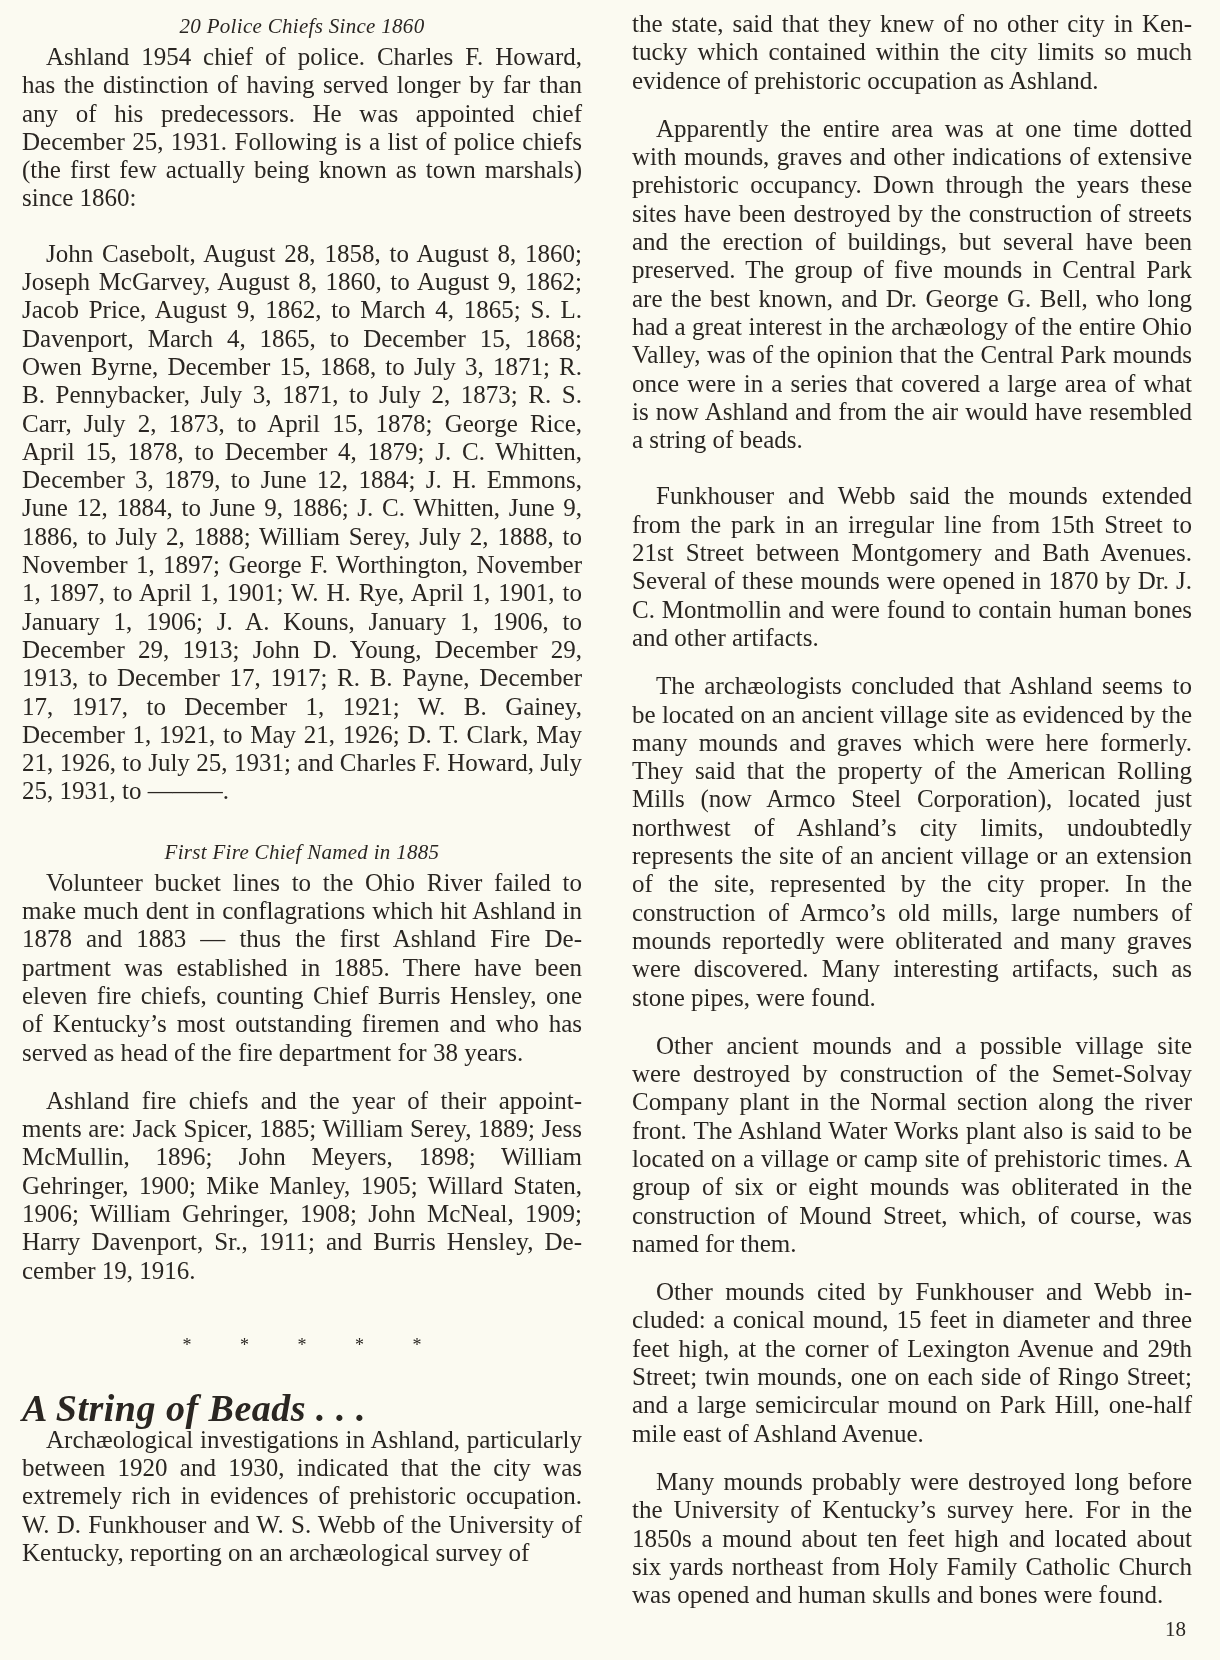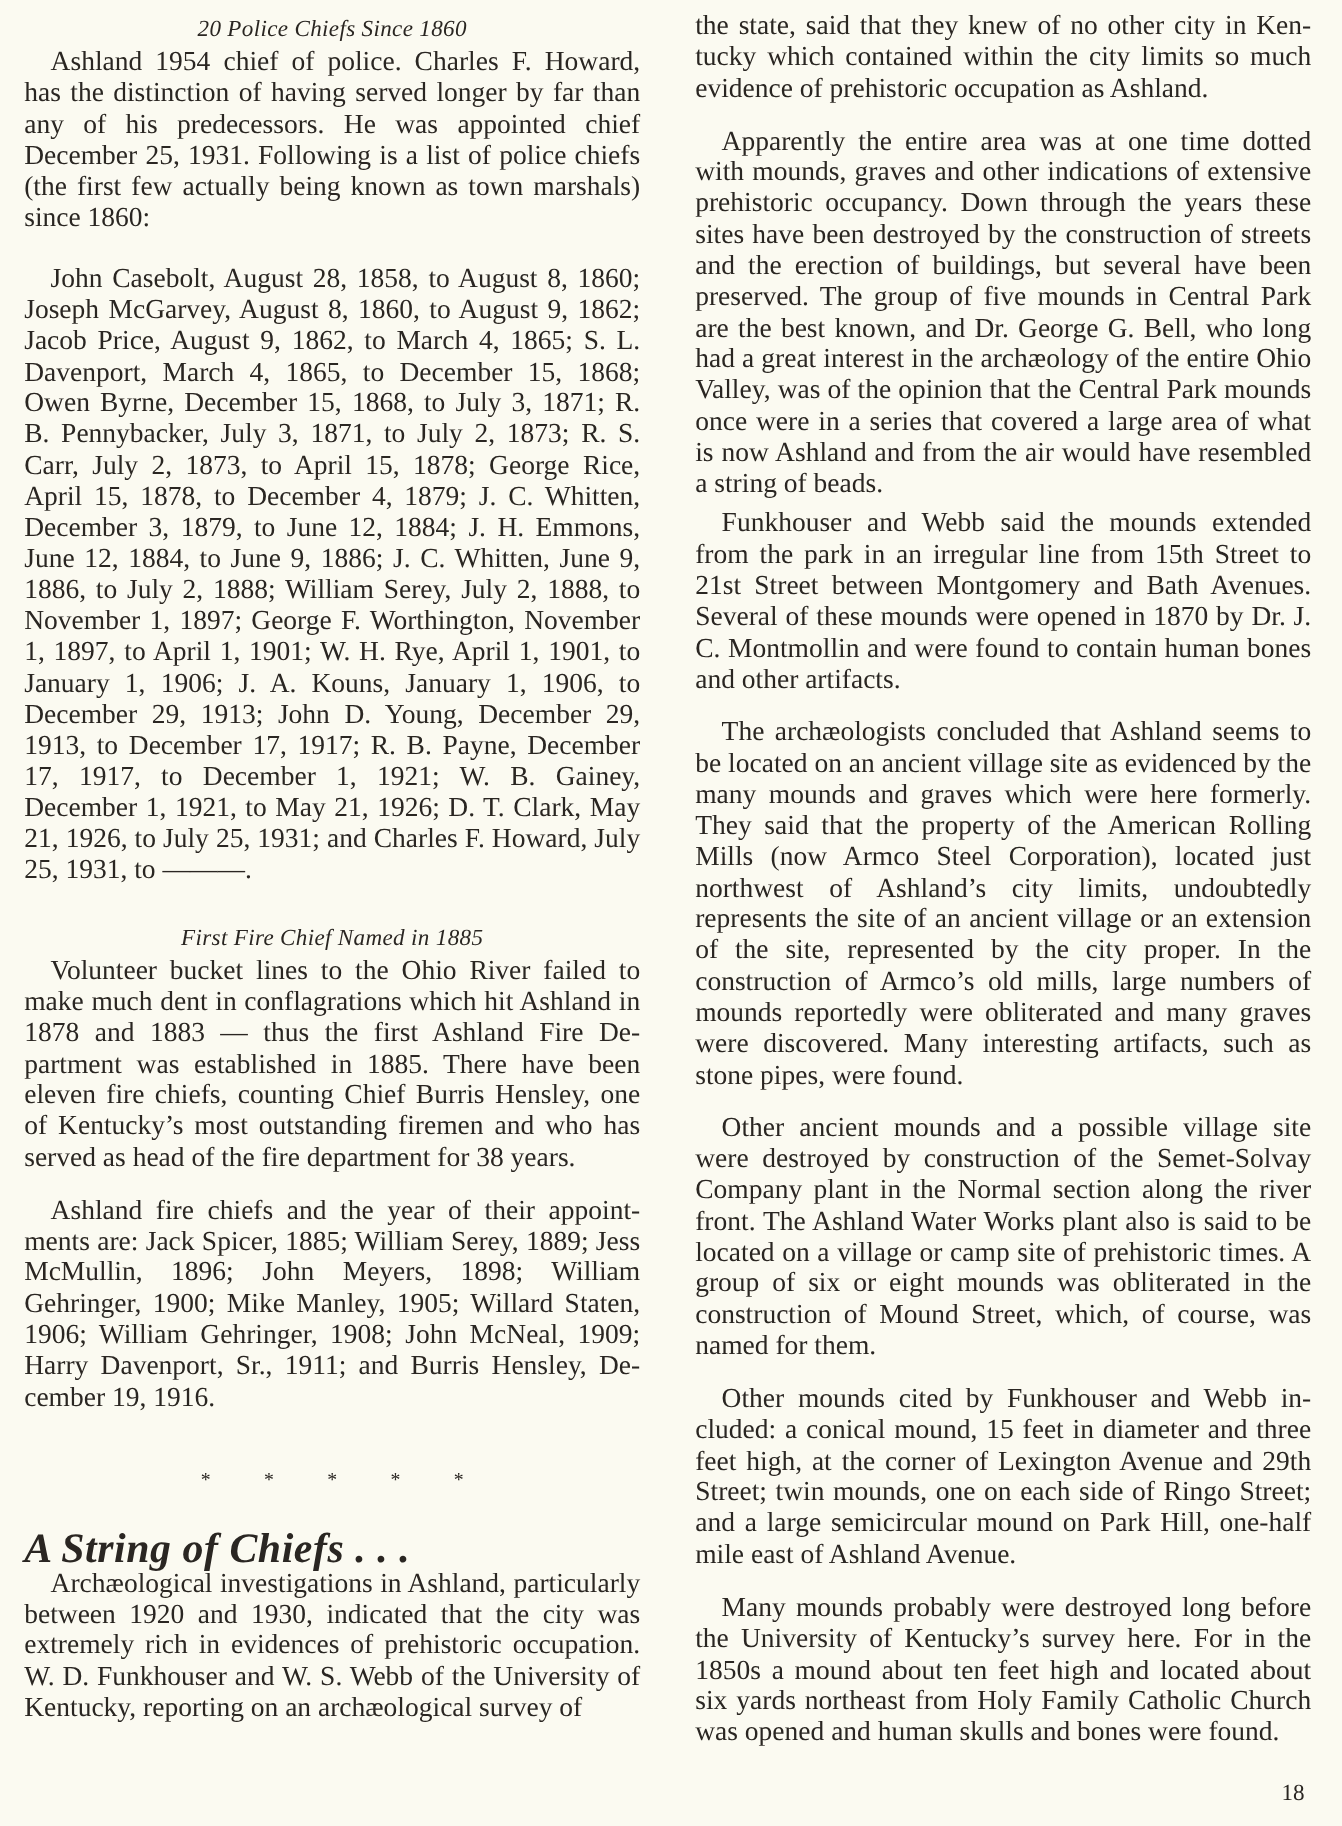--- a/index.html
+++ b/index.html
@@ -59,28 +59,28 @@
     <div class="subhead" style="margin-top:12px;">20 Police Chiefs Since 1860</div>
     <p style="margin-top:3px;">Ashland 1954 chief of police. Charles F. Howard, has the distinction of having served longer by far than any of his predecessors. He was appointed chief December 25, 1931. Following is a list of police chiefs (the first few actually being known as town marshals) since 1860:</p>
     <p style="margin-top:27px;">John Casebolt, August 28, 1858, to August 8, 1860; Joseph McGarvey, August 8, 1860, to August 9, 1862; Jacob Price, August 9, 1862, to March 4, 1865; S. L. Davenport, March 4, 1865, to December 15, 1868; Owen Byrne, December 15, 1868, to July 3, 1871; R. B. Pennybacker, July 3, 1871, to July 2, 1873; R. S. Carr, July 2, 1873, to April 15, 1878; George Rice, April 15, 1878, to December 4, 1879; J. C. Whitten, December 3, 1879, to June 12, 1884; J. H. Emmons, June 12, 1884, to June 9, 1886; J. C. Whitten, June 9, 1886, to July 2, 1888; William Serey, July 2, 1888, to November 1, 1897; George F. Worthington, Novem­ber 1, 1897, to April 1, 1901; W. H. Rye, April 1, 1901, to January 1, 1906; J. A. Kouns, January 1, 1906, to December 29, 1913; John D. Young, Decem­ber 29, 1913, to December 17, 1917; R. B. Payne, De­cember 17, 1917, to December 1, 1921; W. B. Gainey, December 1, 1921, to May 21, 1926; D. T. Clark, May 21, 1926, to July 25, 1931; and Charles F. How­ard, July 25, 1931, to ———.</p>
 
     <div class="subhead" style="margin-top:32px;">First Fire Chief Named in 1885</div>
     <p style="margin-top:3px;">Volunteer bucket lines to the Ohio River failed to make much dent in conflagrations which hit Ashland in 1878 and 1883 — thus the first Ashland Fire De­partment was established in 1885. There have been eleven fire chiefs, counting Chief Burris Hensley, one of Kentucky’s most outstanding firemen and who has served as head of the fire department for 38 years.</p>
     <p style="margin-top:20px;">Ashland fire chiefs and the year of their appoint­ments are: Jack Spicer, 1885; William Serey, 1889; Jess McMullin, 1896; John Meyers, 1898; William Gehringer, 1900; Mike Manley, 1905; Willard Staten, 1906; William Gehringer, 1908; John McNeal, 1909; Harry Davenport, Sr., 1911; and Burris Hensley, De­cember 19, 1916.</p>
 
     <div class="stars" style="margin-top:50px;">* * * * *</div>
 
-    <div class="title" style="margin-top:30px;">A String of Chiefs . . .</div>
+    <div class="title" style="margin-top:30px;">A String of Beads . . .</div>
     <p style="margin-top:-4px;">Archæological investigations in Ashland, particularly between 1920 and 1930, indicated that the city was extremely rich in evidences of prehistoric occupation. W. D. Funkhouser and W. S. Webb of the University of Kentucky, reporting on an archæological survey of</p>
   </div>
 
   <div class="col col-right">
     <p style="margin-top:10px; text-indent:0;">the state, said that they knew of no other city in Ken­tucky which contained within the city limits so much evidence of prehistoric occupation as Ashland.</p>
     <p style="margin-top:20px;">Apparently the entire area was at one time dotted with mounds, graves and other indications of extensive prehistoric occupancy. Down through the years these sites have been destroyed by the construction of streets and the erection of buildings, but several have been preserved. The group of five mounds in Central Park are the best known, and Dr. George G. Bell, who long had a great interest in the archæology of the entire Ohio Valley, was of the opinion that the Central Park mounds once were in a series that covered a large area of what is now Ashland and from the air would have resembled a string of beads.</p>
-    <p style="margin-top:8px;">Funkhouser and Webb said the mounds extended from the park in an irregular line from 15th Street to 21st Street between Montgomery and Bath Avenues. Several of these mounds were opened in 1870 by Dr. J. C. Montmollin and were found to contain human bones and other artifacts.</p>
+    <p style="margin-top:28px;">Funkhouser and Webb said the mounds extended from the park in an irregular line from 15th Street to 21st Street between Montgomery and Bath Avenues. Several of these mounds were opened in 1870 by Dr. J. C. Montmollin and were found to contain human bones and other artifacts.</p>
     <p style="margin-top:20px;">The archæologists concluded that Ashland seems to be located on an ancient village site as evidenced by the many mounds and graves which were here for­merly. They said that the property of the American Rolling Mills (now Armco Steel Corporation), located just northwest of Ashland’s city limits, undoubtedly represents the site of an ancient village or an extension of the site, represented by the city proper. In the construction of Armco’s old mills, large numbers of mounds reportedly were obliterated and many graves were discovered. Many interesting artifacts, such as stone pipes, were found.</p>
     <p style="margin-top:20px;">Other ancient mounds and a possible village site were destroyed by construction of the Semet-Solvay Company plant in the Normal section along the river front. The Ashland Water Works plant also is said to be located on a village or camp site of prehistoric times. A group of six or eight mounds was obliterated in the construction of Mound Street, which, of course, was named for them.</p>
     <p style="margin-top:20px;">Other mounds cited by Funkhouser and Webb in­cluded: a conical mound, 15 feet in diameter and three feet high, at the corner of Lexington Avenue and 29th Street; twin mounds, one on each side of Ringo Street; and a large semicircular mound on Park Hill, one-half mile east of Ashland Avenue.</p>
     <p style="margin-top:20px;">Many mounds probably were destroyed long before the University of Kentucky’s survey here. For in the 1850s a mound about ten feet high and located about six yards northeast from Holy Family Catholic Church was opened and human skulls and bones were found.</p>
   </div>
 
   <div class="page-number">18</div>
 </div>
 
 </body></html>

